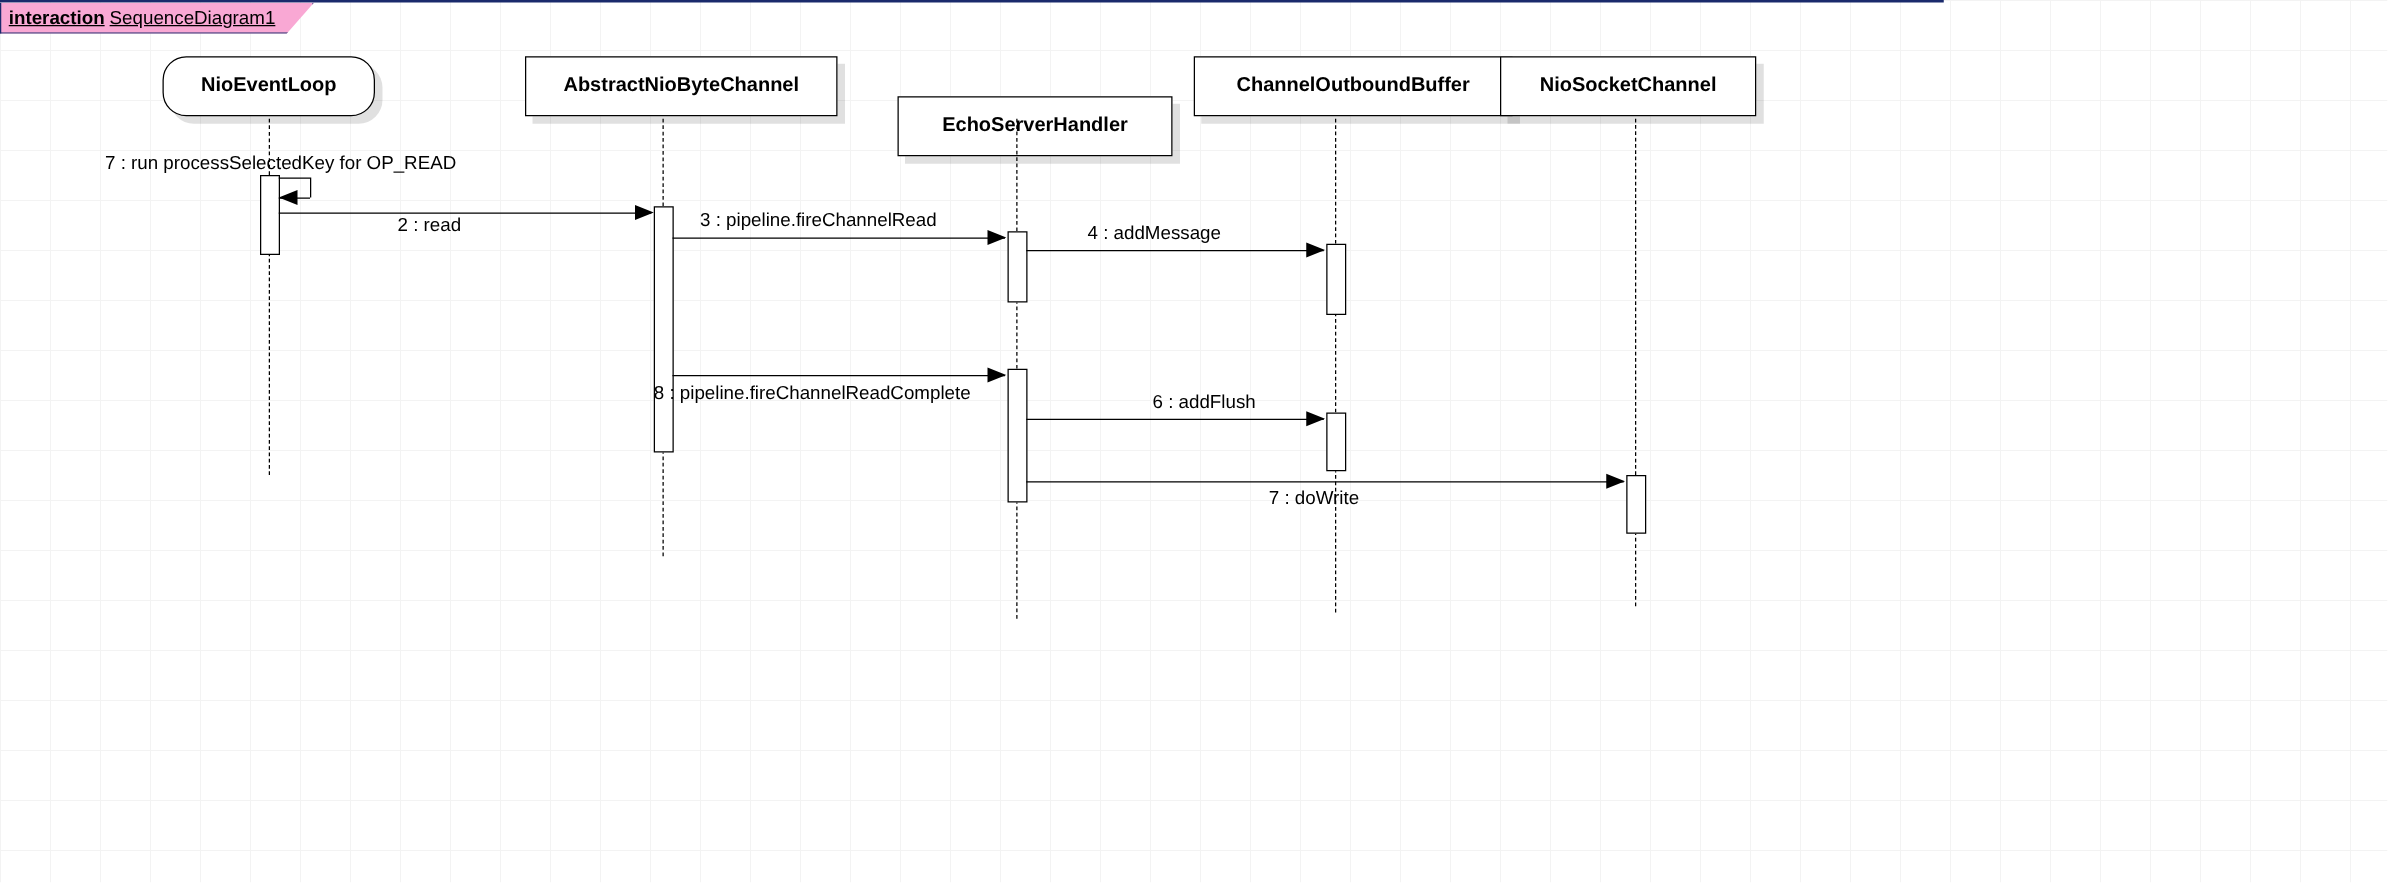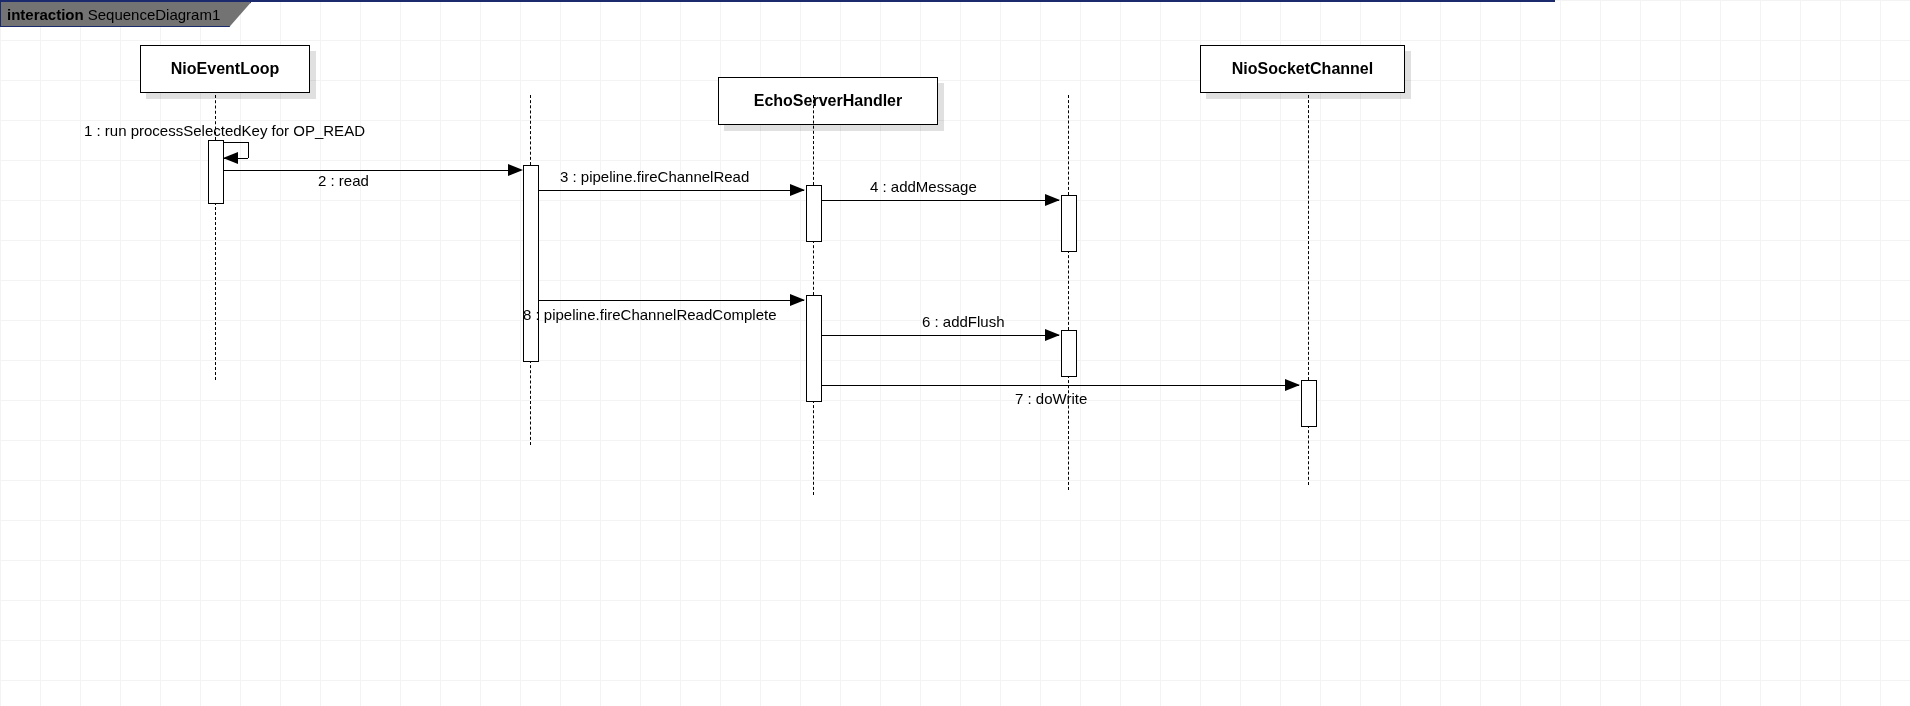--- a/index.html
+++ b/index.html
@@ -35,25 +35,26 @@
     border-top: 2px solid #1a2a6c;
   }
   .frame-tab {
     position: absolute;
     top: 2px;
     left: 0;
     height: 24px;
     padding: 0 30px 0 6px;
     display: flex;
     align-items: center;
-    background: #737373;
+    background: #f9a8d4;
     border: 1px solid #1a2a6c;
     border-top: none;
     clip-path: polygon(0 0, 100% 0, calc(100% - 22px) 100%, 0 100%);
     font-size: 15px;
+    text-decoration: underline;
   }
   .frame-tab b { font-weight: 700; margin-right: 4px; }
   
   .participant {
     position: absolute;
     border: 1.5px solid #000;
     background: #fff;
     font-weight: 700;
     font-size: 16px;
     text-align: center;
@@ -109,22 +110,24 @@
 
 <div class="canvas">
   <div class="grid"></div>
 
   <div class="frame-top"></div>
   <div class="frame-tab">
     <b>interaction</b>
     <span>SequenceDiagram1</span>
   </div>
 
-  <div class="participant" style="left:140px; top:45px; width:140px; height:30px;">NioEventLoop</div>
+  <div class="participant" style="left:130px; top:45px; width:140px; height:30px;border-radius:19px;">NioEventLoop</div>
+  <div class="participant" style="left:420px; top:45px; width:220px; height:30px;">AbstractNioByteChannel</div>
   <div class="participant" style="left:718px; top:45px; width:190px; height:30px;margin-top:32px;">EchoServerHandler</div>
+  <div class="participant" style="left:955px; top:45px; width:225px; height:30px;">ChannelOutboundBuffer</div>
   <div class="participant" style="left:1200px; top:45px; width:175px; height:30px;text-align:right;">NioSocketChannel</div>
 
   <div class="lifeline" style="left:215px; top:95px;  height:45px;"></div>
   <div class="lifeline" style="left:215px; top:202px; height:178px;"></div>
 
   <div class="lifeline" style="left:530px; top:95px;  height:70px;"></div>
   <div class="lifeline" style="left:530px; top:360px; height:85px;"></div>
 
   <div class="lifeline" style="left:813px; top:95px;  height:90px;"></div>
   <div class="lifeline" style="left:813px; top:240px; height:55px;"></div>
@@ -138,21 +141,21 @@
   <div class="lifeline" style="left:1308px; top:425px; height:60px;"></div>
 
   <div class="act" style="left:208px; top:140px; height:62px;"></div>
   <div class="act" style="left:523px; top:165px; height:195px;"></div>
   <div class="act" style="left:806px; top:185px; height:55px;"></div>
   <div class="act" style="left:806px; top:295px; height:105px;"></div>
   <div class="act" style="left:1061px; top:195px; height:55px;"></div>
   <div class="act" style="left:1061px; top:330px; height:45px;"></div>
   <div class="act" style="left:1301px; top:380px; height:45px;"></div>
 
-  <div class="msg-label" style="left:84px; top:122px;">1 : run processSelectedKey for OP_READ</div>
+  <div class="msg-label" style="left:84px; top:122px;">7 : run processSelectedKey for OP_READ</div>
   <div class="msg-line" style="left:223px; top:142px; width:25px;"></div>
   <div style="position:absolute; left:248px; top:142px; width:0; height:16px; border-left:1.5px solid #000;"></div>
   <div class="msg-line" style="left:223px; top:158px; width:25px;"></div>
   <div class="arrow-left" style="left:223px; top:152px;"></div>
 
   <div class="msg-line" style="left:223px; top:170px; width:298px;"></div>
   <div class="arrow-right" style="left:508px; top:164px;"></div>
   <div class="msg-label" style="left:318px; top:172px;">2 : read</div>
 
   <div class="msg-line" style="left:538px; top:190px; width:266px;"></div>

